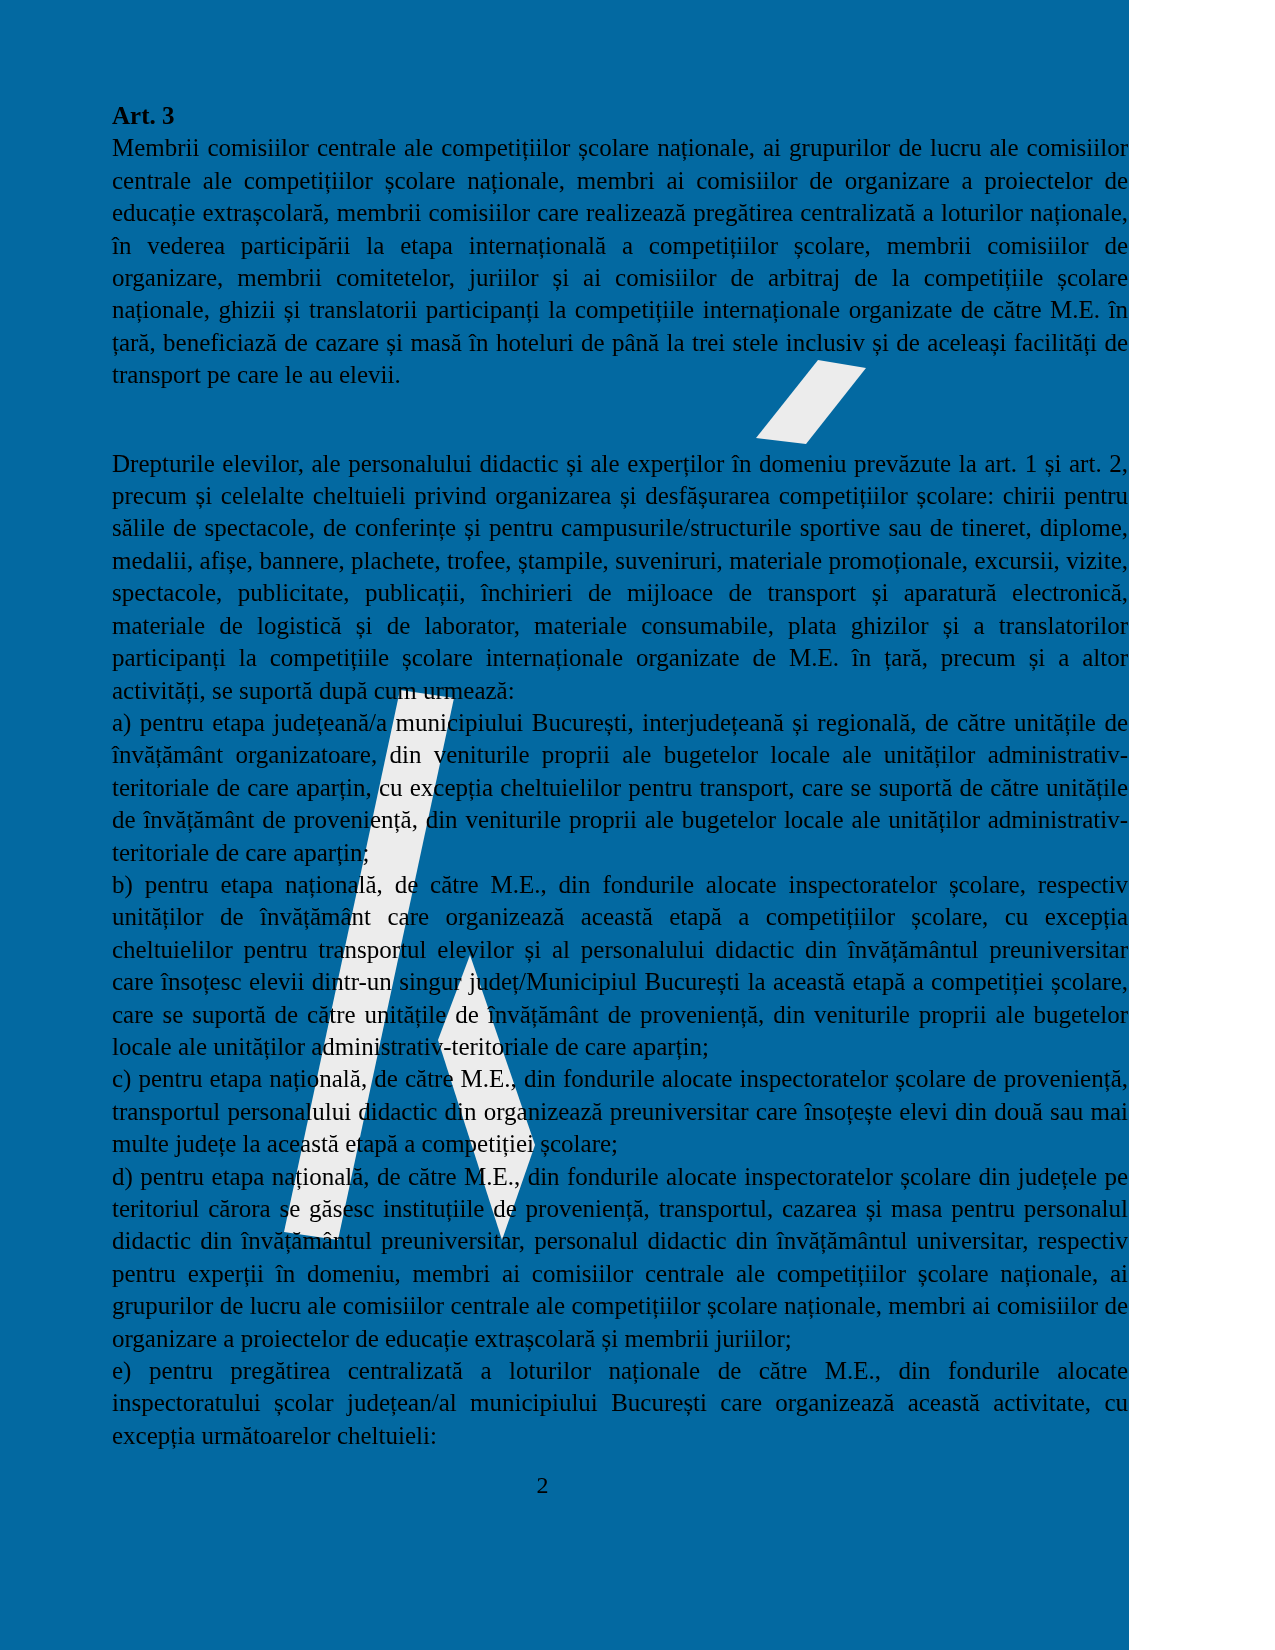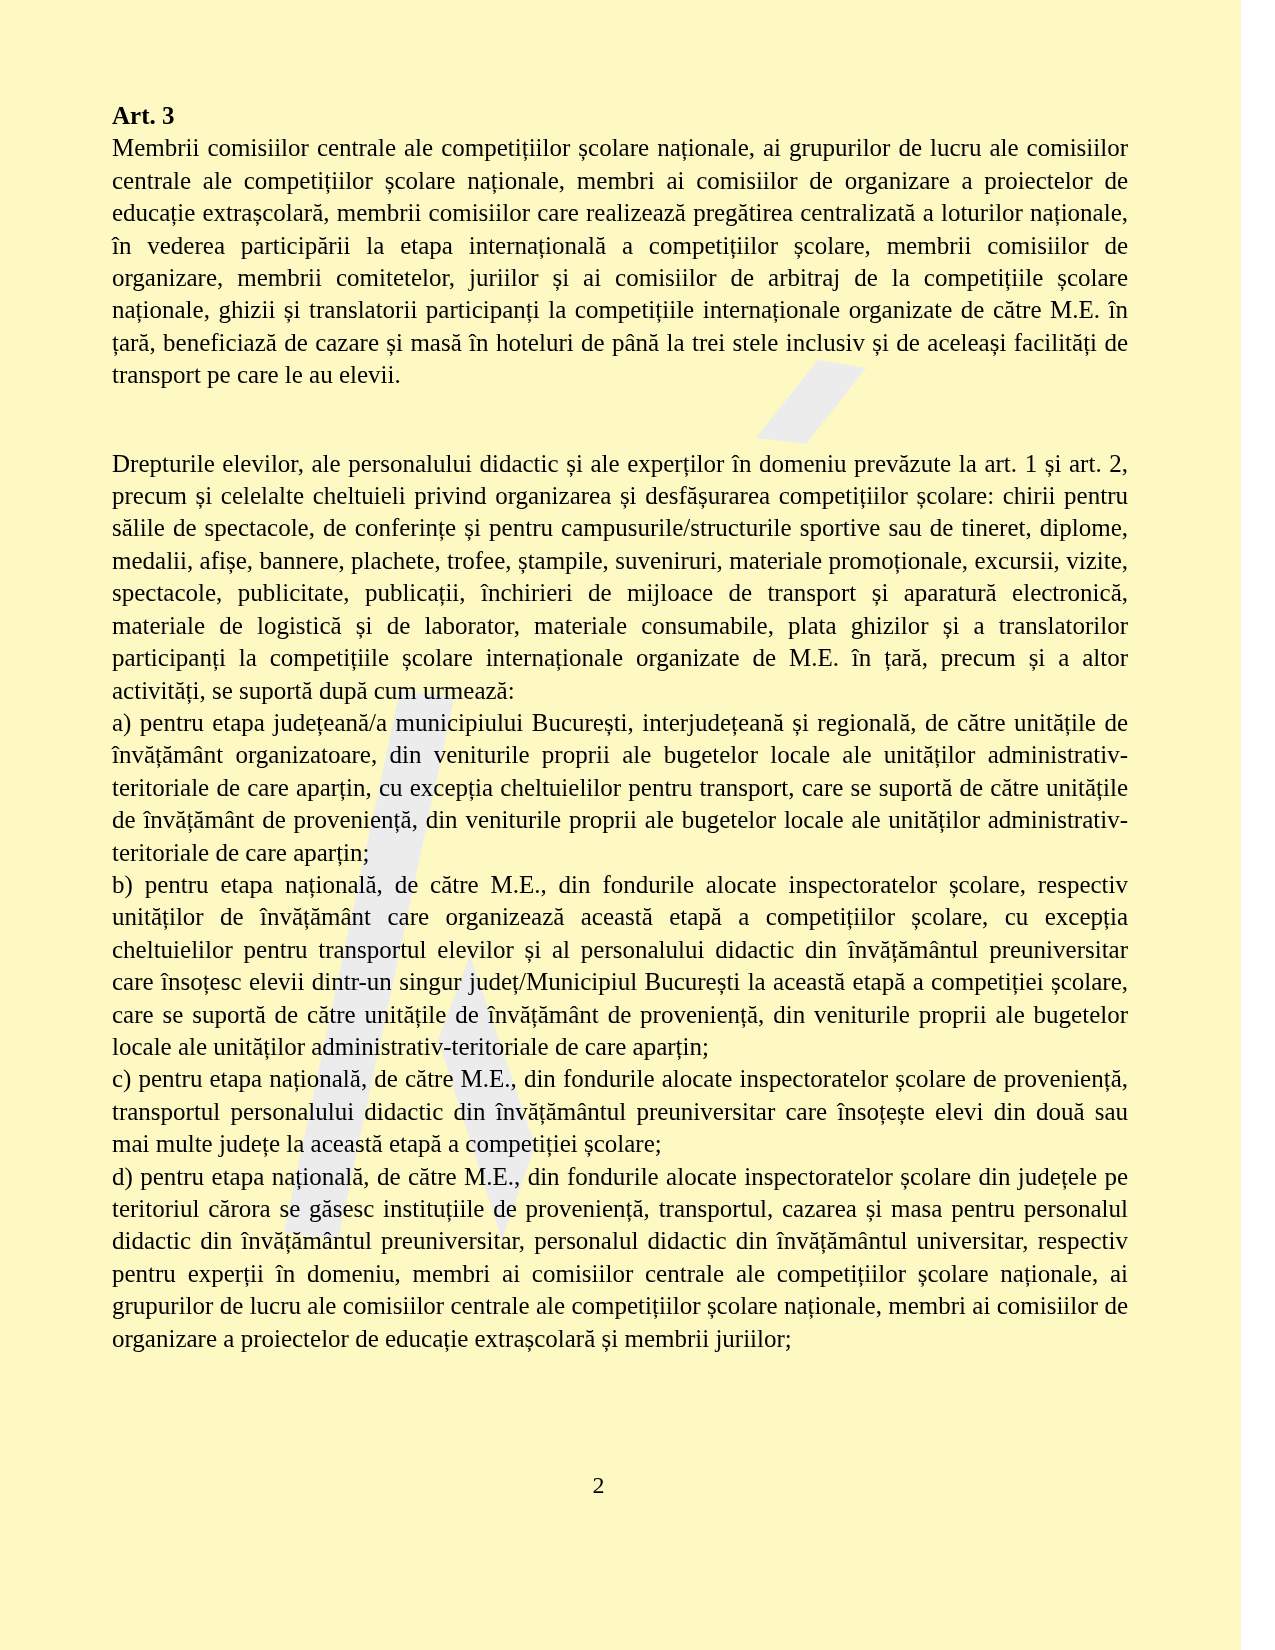--- a/index.html
+++ b/index.html
@@ -1,21 +1,21 @@
 <!DOCTYPE html>
 <html><head>
 <meta charset="utf-8">
 <style>
   * { margin: 0; padding: 0; box-sizing: border-box; }
   html, body { background: #ffffff; }
   .page {
     position: relative;
-    width: 1241px;
+    width: 1129px;
     height: 1650px;
-    background: #fef9c3;
+    background: #0369a1;
     overflow: hidden;
     font-family: "Liberation Serif", serif;
     color: #000000;
   }
   .watermark {
     position: absolute;
     left: 0; top: 0;
     width: 1275px; height: 1650px;
     z-index: 0;
     pointer-events: none;
@@ -65,20 +65,21 @@
   <div class="content">
 
     <p class="heading">Art. 3</p>
     <p>Membrii comisiilor centrale ale competițiilor școlare naționale, ai grupurilor de lucru ale comisiilor centrale ale competițiilor școlare naționale, membri ai comisiilor de organizare a proiectelor de educație extrașcolară, membrii comisiilor care realizează pregătirea centralizată a loturilor naționale, în vederea participării la etapa internațională a competițiilor școlare, membrii comisiilor de organizare, membrii comitetelor, juriilor și ai comisiilor de arbitraj de la competițiile școlare naționale, ghizii și translatorii participanți la competițiile internaționale organizate de către M.E. în țară, beneficiază de cazare și masă în hoteluri de până la trei stele inclusiv și de aceleași facilități de transport pe care le au elevii.</p>
 
     <div class="gap"></div>
 
     <p>Drepturile elevilor, ale personalului didactic și ale experților în domeniu prevăzute la art. 1 și art. 2, precum și celelalte cheltuieli privind organizarea și desfășurarea competițiilor școlare: chirii pentru sălile de spectacole, de conferințe și pentru campusurile/structurile sportive sau de tineret, diplome, medalii, afișe, bannere, plachete, trofee, ștampile, suveniruri, materiale promoționale, excursii, vizite, spectacole, publicitate, publicații, închirieri de mijloace de transport și aparatură electronică, materiale de logistică și de laborator, materiale consumabile, plata ghizilor și a translatorilor participanți la competițiile școlare internaționale organizate de M.E. în țară, precum și a altor activități, se suportă după cum urmează:</p>
     <p>a) pentru etapa județeană/a municipiului București, interjudețeană și regională, de către unitățile de învățământ organizatoare, din veniturile proprii ale bugetelor locale ale unităților administrativ-teritoriale de care aparțin, cu excepția cheltuielilor pentru transport, care se suportă de către unitățile de învățământ de proveniență, din veniturile proprii ale bugetelor locale ale unităților administrativ-teritoriale de care aparțin;</p>
     <p>b) pentru etapa națională, de către M.E., din fondurile alocate inspectoratelor școlare, respectiv unităților de învățământ care organizează această etapă a competițiilor școlare, cu excepția cheltuielilor pentru transportul elevilor și al personalului didactic din învățământul preuniversitar care însoțesc elevii dintr-un singur județ/Municipiul București la această etapă a competiției școlare, care se suportă de către unitățile de învățământ de proveniență, din veniturile proprii ale bugetelor locale ale unităților administrativ-teritoriale de care aparțin;</p>
-    <p>c) pentru etapa națională, de către M.E., din fondurile alocate inspectoratelor școlare de proveniență, transportul personalului didactic din învățământul preuniversitar care însoțește elevi din două sau mai multe județe la această etapă a competiției școlare;</p>
+    <p>c) pentru etapa națională, de către M.E., din fondurile alocate inspectoratelor școlare de proveniență, transportul personalului didactic din organizează preuniversitar care însoțește elevi din două sau mai multe județe la această etapă a competiției școlare;</p>
     <p>d) pentru etapa națională, de către M.E., din fondurile alocate inspectoratelor școlare din județele pe teritoriul cărora se găsesc instituțiile de proveniență, transportul, cazarea și masa pentru personalul didactic din învățământul preuniversitar, personalul didactic din învățământul universitar, respectiv pentru experții în domeniu, membri ai comisiilor centrale ale competițiilor școlare naționale, ai grupurilor de lucru ale comisiilor centrale ale competițiilor școlare naționale, membri ai comisiilor de organizare a proiectelor de educație extrașcolară și membrii juriilor;</p>
+    <p>e) pentru pregătirea centralizată a loturilor naționale de către M.E., din fondurile alocate inspectoratului școlar județean/al municipiului București care organizează această activitate, cu excepția următoarelor cheltuieli:</p>
 
   </div>
 
   <div class="page-number">2</div>
 
 </div>
 
 </body></html>

